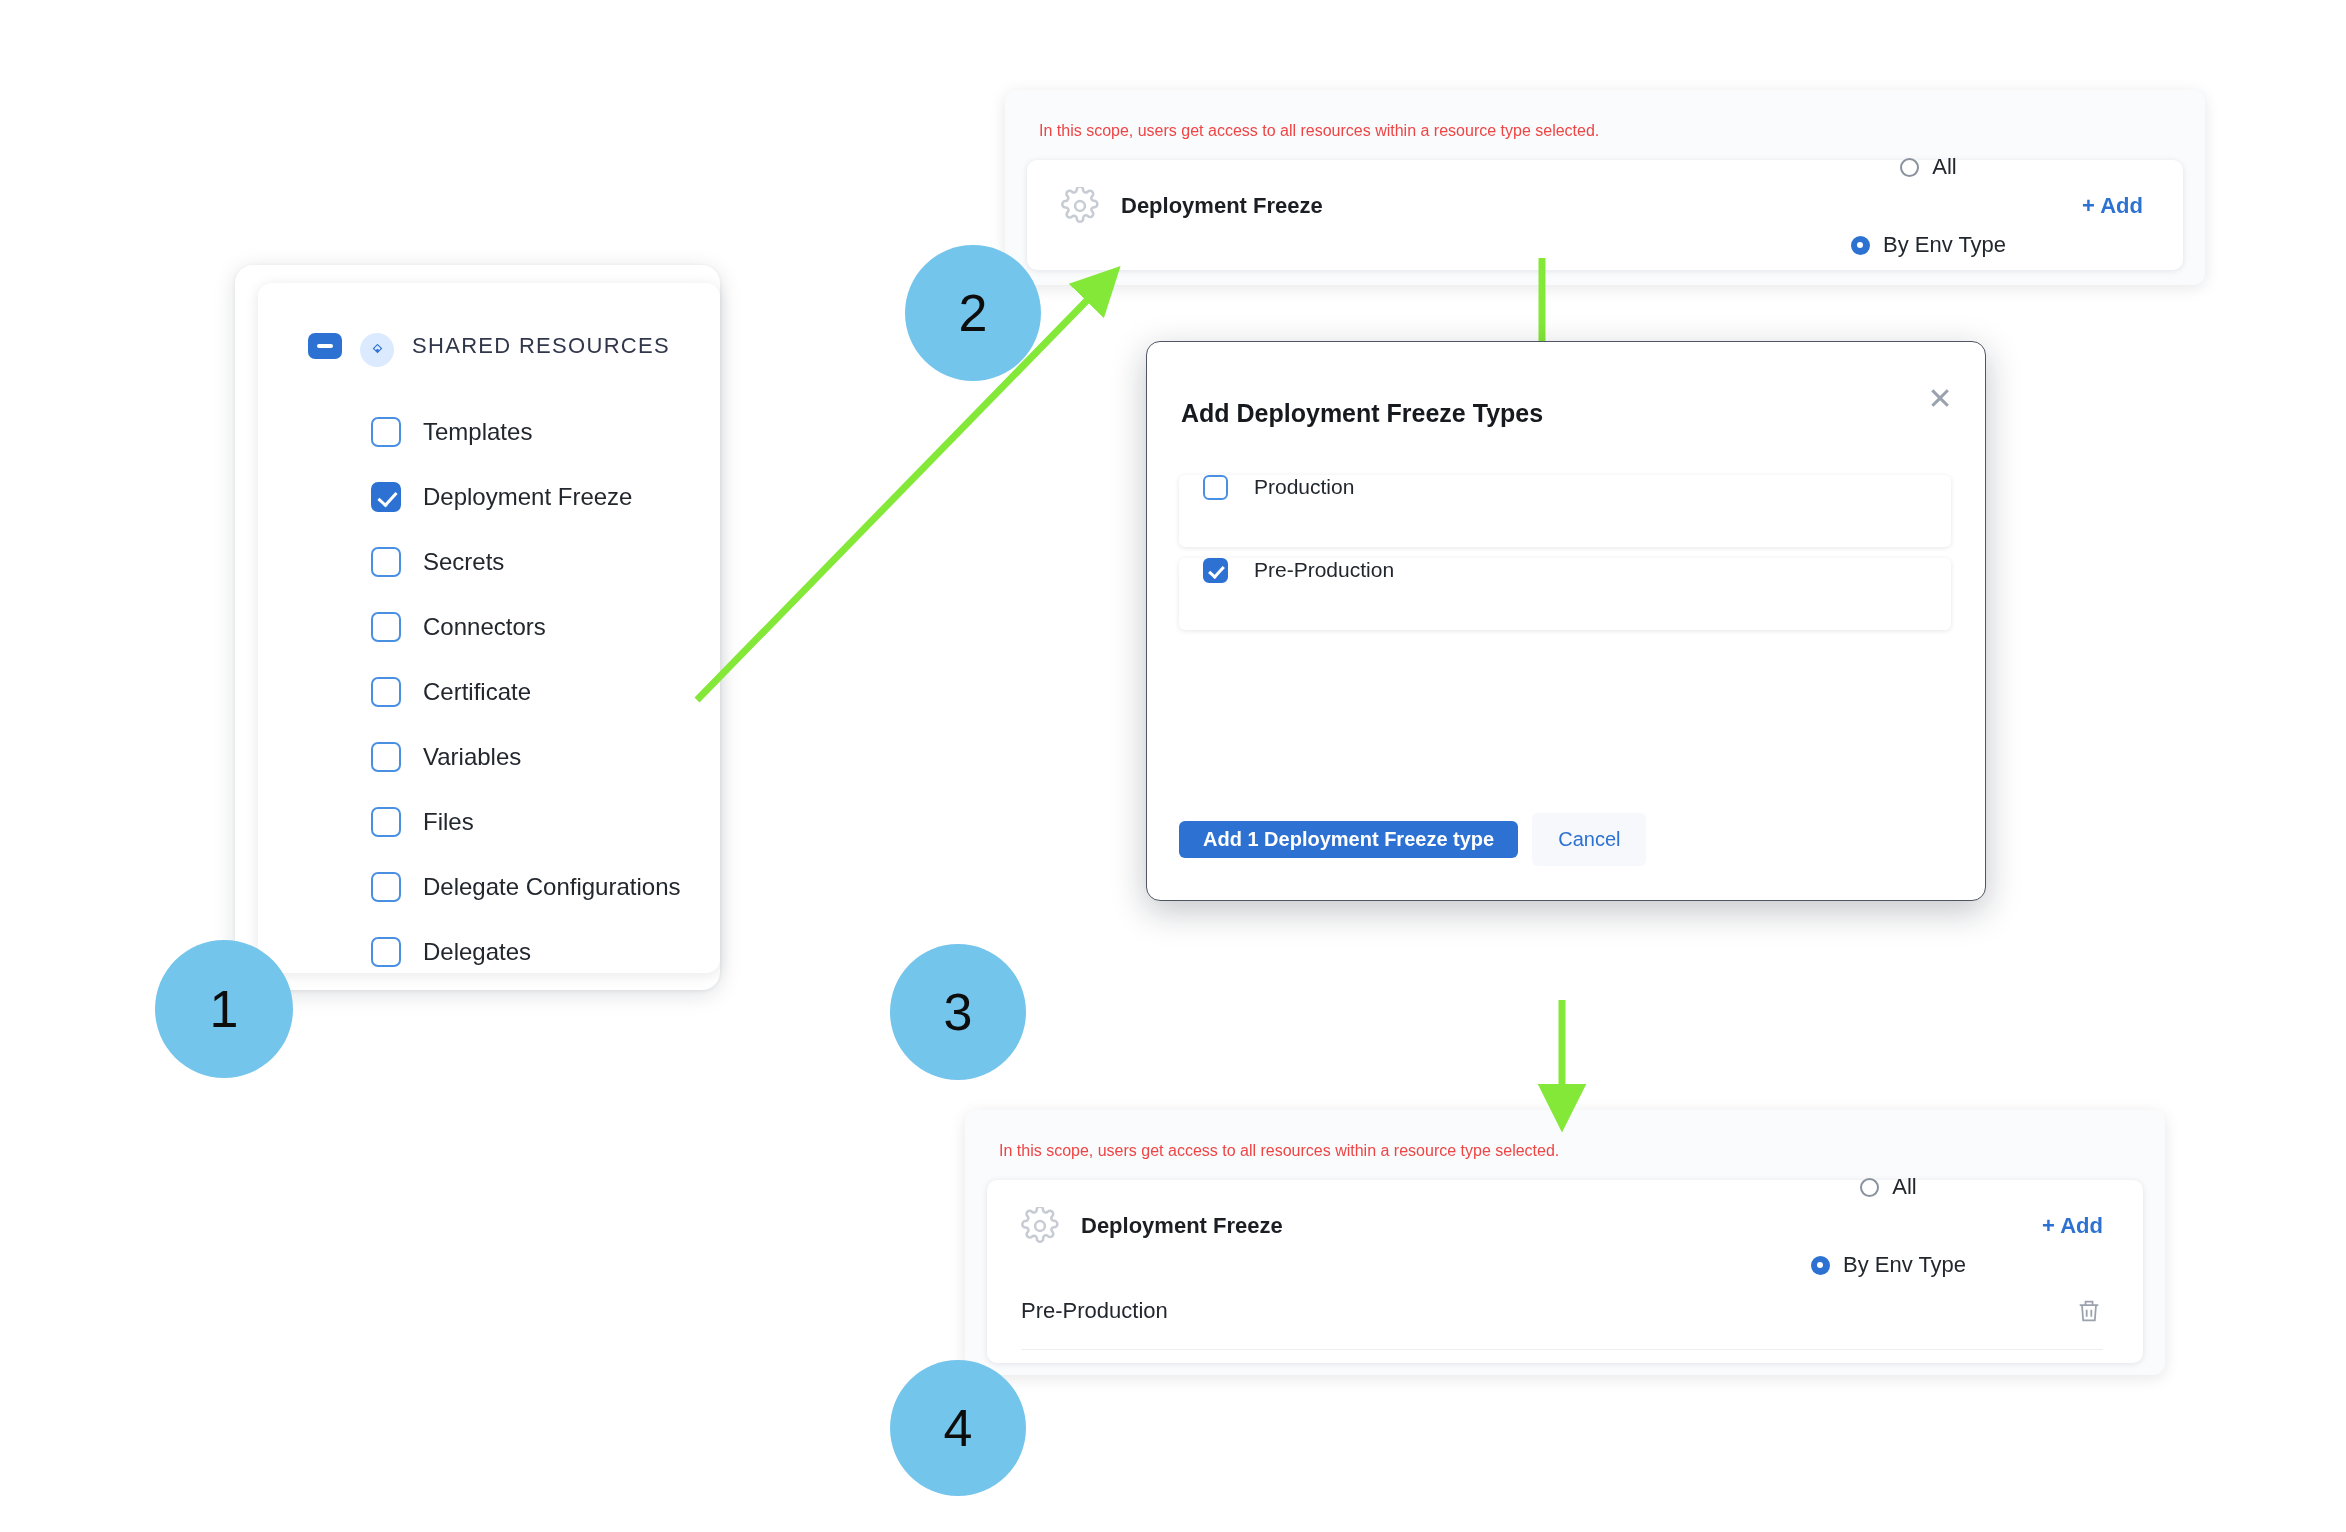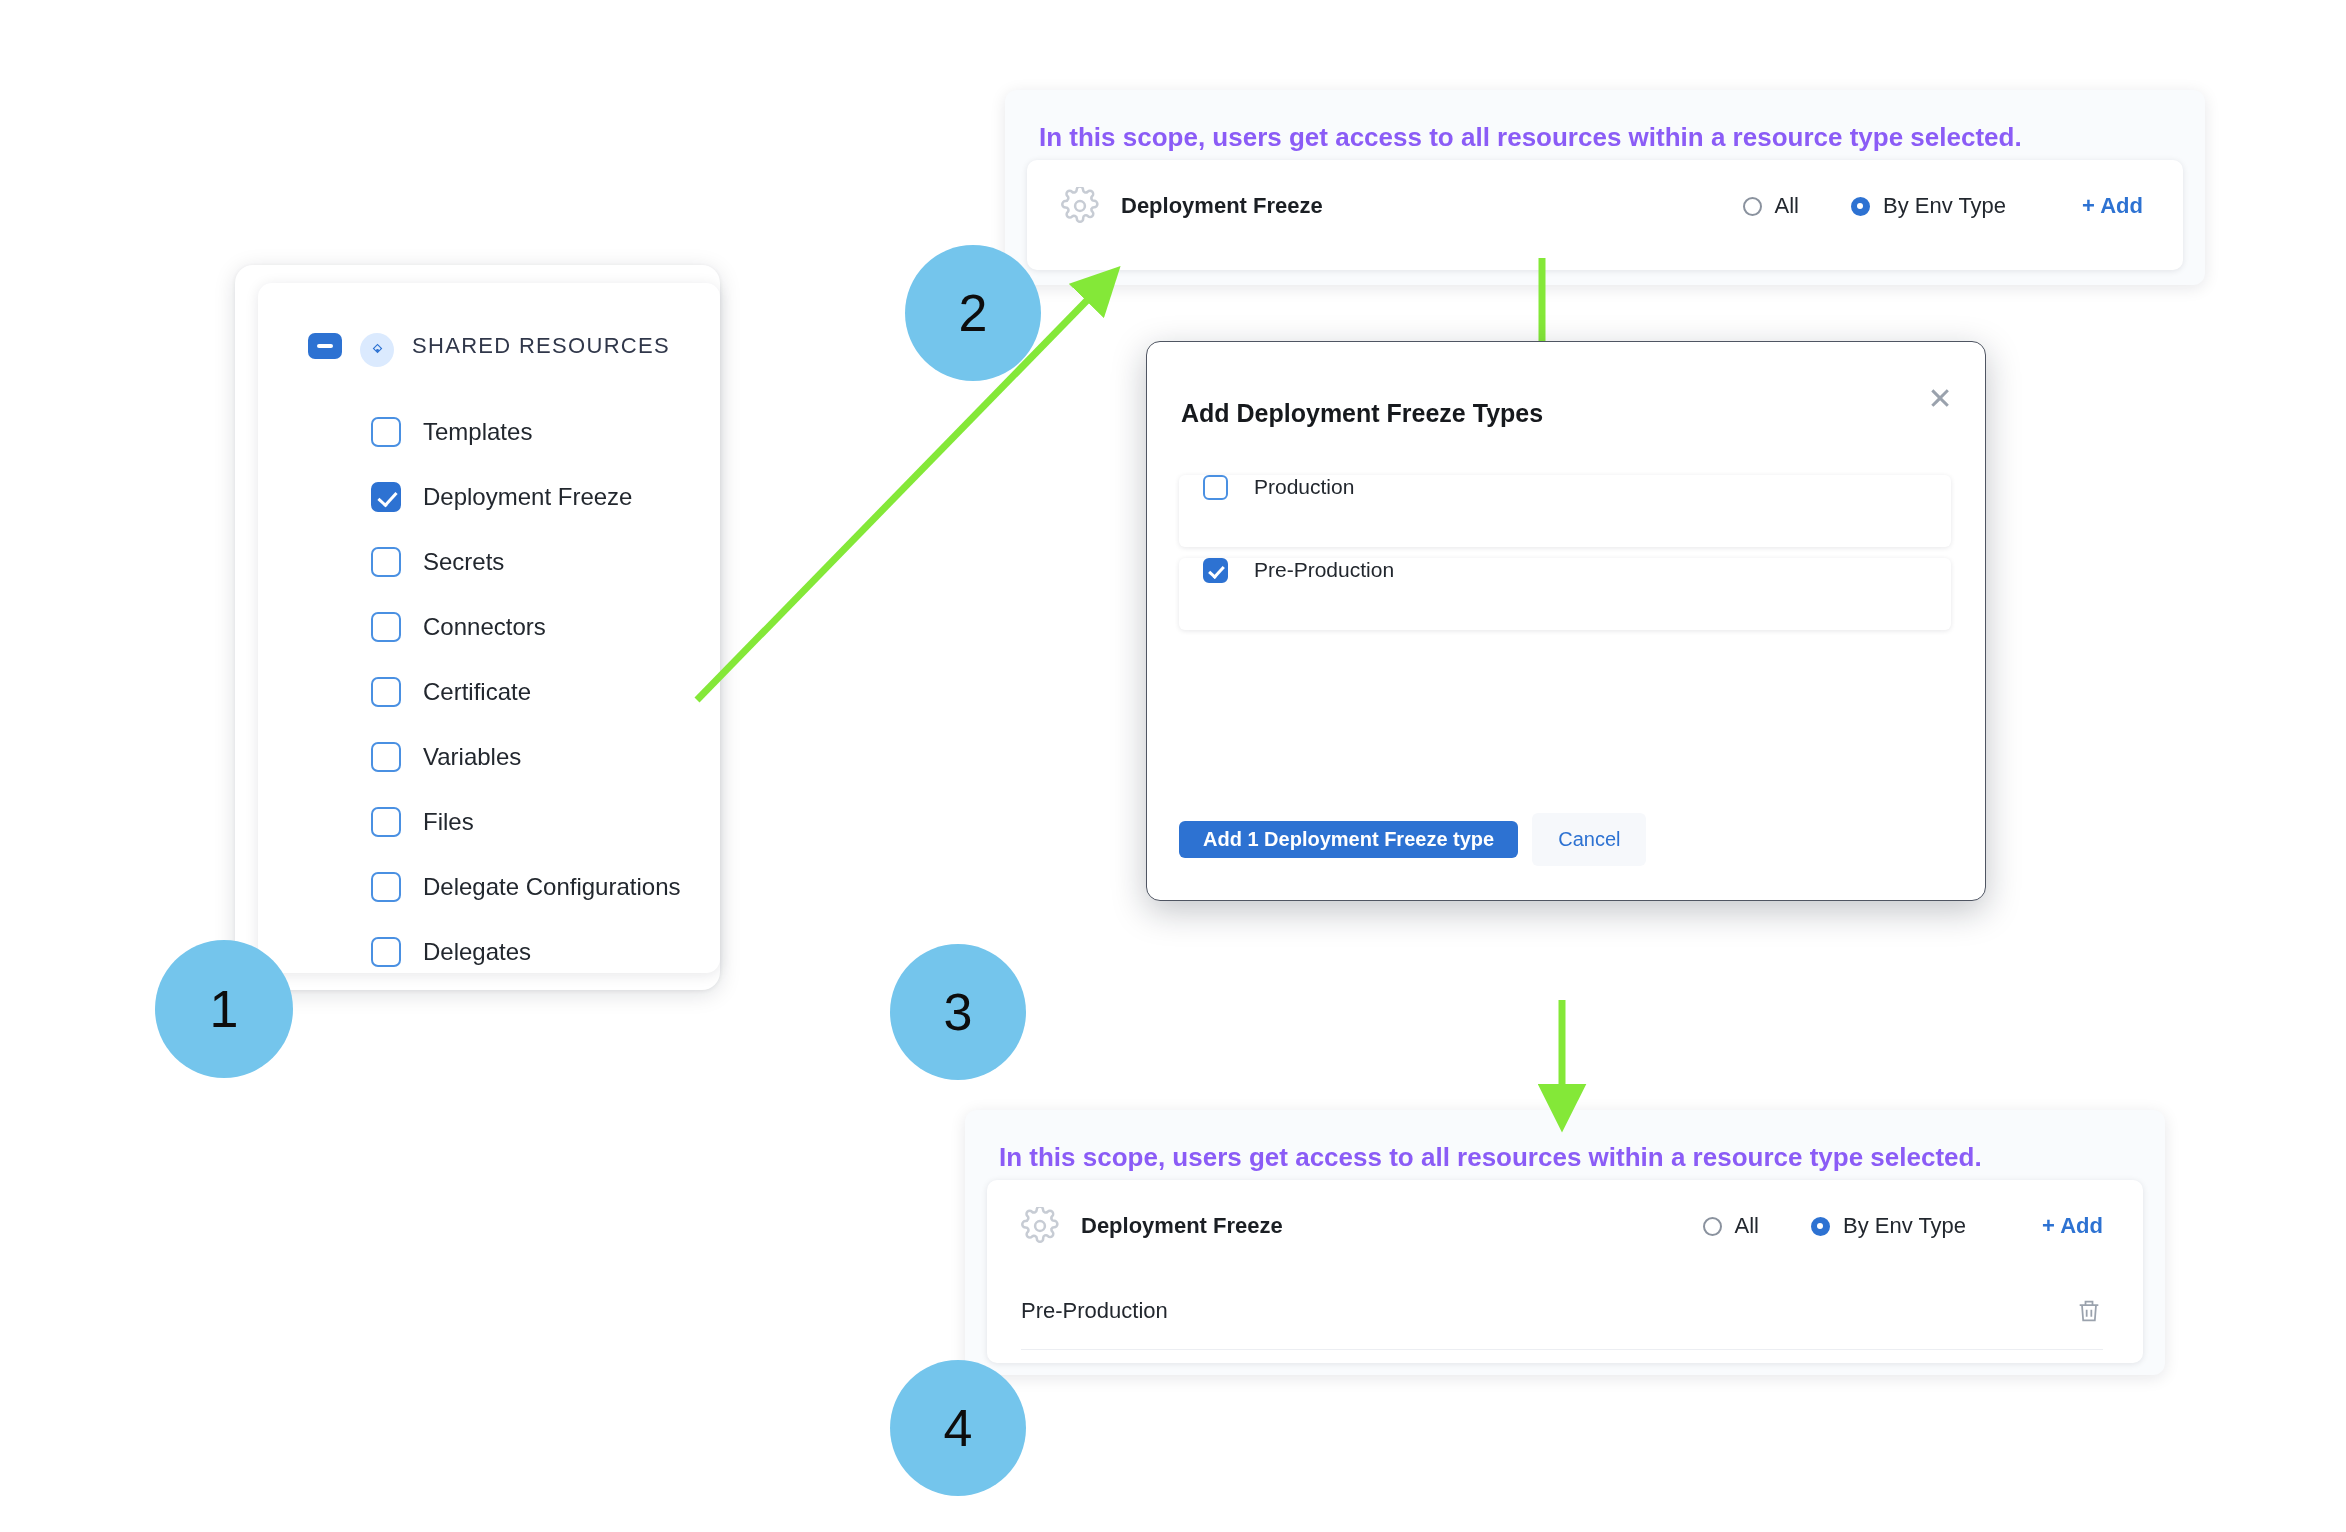--- a/index.html
+++ b/index.html
@@ -93,39 +93,38 @@
   .sr-label { font-size: 24px; color: #22272e; }
 
   
   .scope-panel {
     position: absolute;
     background: #f9fbfd;
     border-radius: 12px;
     box-shadow: 0 3px 16px rgba(17,24,39,0.10);
   }
   .scope-note {
-    font-size: 26px; color: #8b5cf6;
+    font-size: 16px; color: #ef4444;
     padding: 32px 0 0 34px;
-    font-weight: bold;
   }
   .scope-card {
     position: absolute; left: 22px; right: 22px;
     background: #ffffff;
     border-radius: 10px;
     box-shadow: 0 1px 6px rgba(17,24,39,0.10);
   }
   .scope-row {
     display: flex; align-items: center;
     height: 92px;
     padding: 0 40px 0 34px;
   }
   .gear { width: 38px; height: 38px; flex: none; margin-right: 22px; }
   .res-name { font-size: 22px; font-weight: 700; color: #1b1f24; }
   .spacer { flex: 1 1 auto; }
-  .radio-group { display: flex; align-items: center; gap: 52px; margin-right: 76px; }
+  .radio-group { display: flex; align-items: center; gap: 52px; margin-right: 76px; flex-direction: column; }
   .radio-opt { display: flex; align-items: center; gap: 13px; }
   .radio {
     width: 19px; height: 19px; border-radius: 50%;
     border: 2px solid #8a929e; background: #fff; flex: none;
   }
   .radio.sel {
     border-color: #2d72d2; background: #2d72d2;
     position: relative;
   }
   .radio.sel::after {

